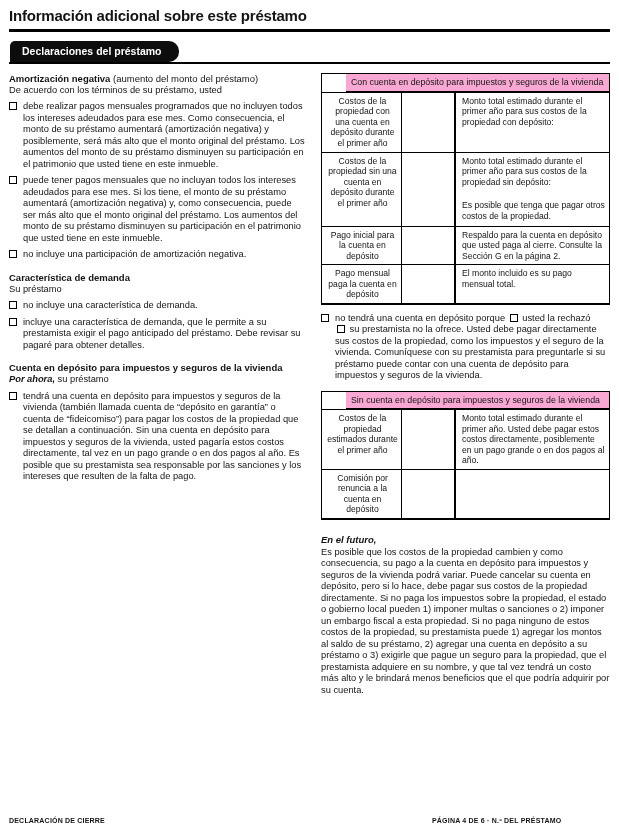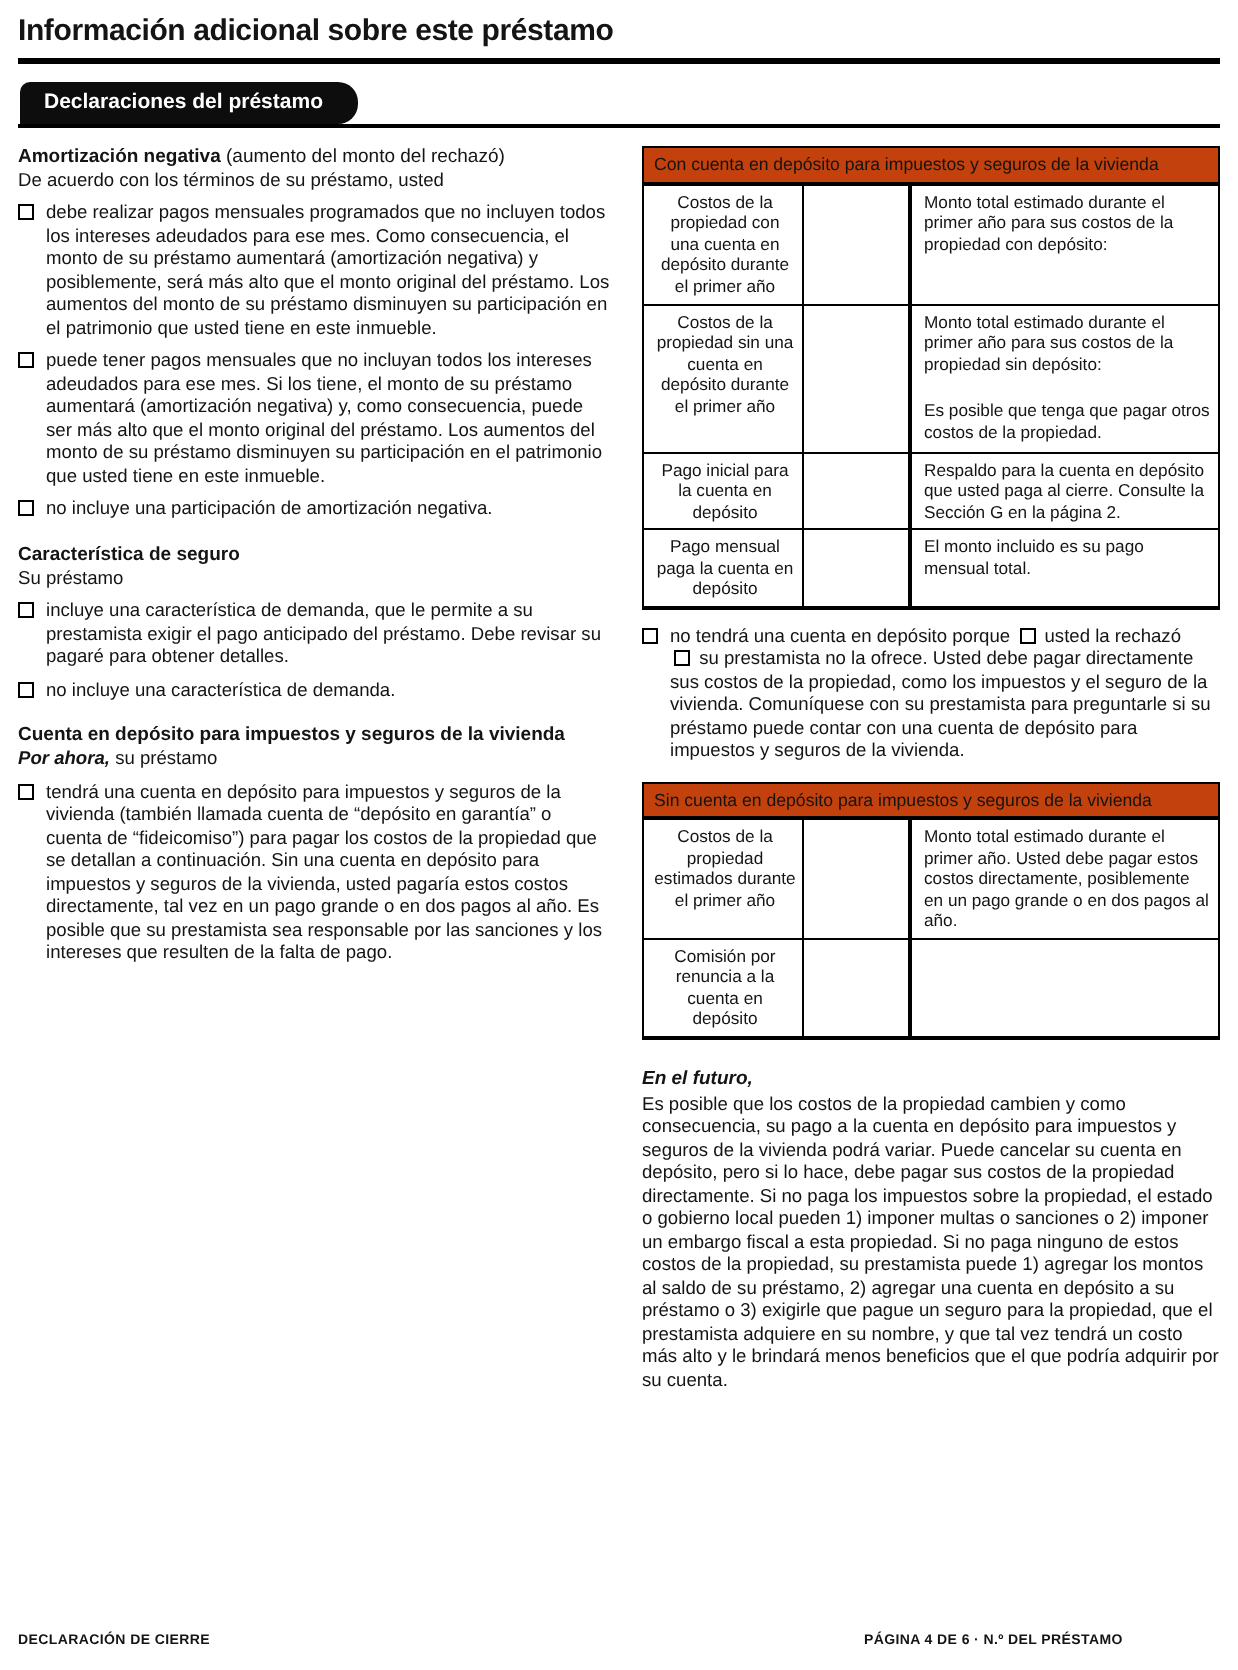--- a/index.html
+++ b/index.html
@@ -45,22 +45,22 @@
     flex:none; width:8px; height:8px;
     border:1.2px solid #000; background:#fff;
     margin-top:1px; display:inline-block;
   }
   .cb.inline { margin:1px 2px -1px 2px; }
   .opt-text { flex:1; min-width:0; }
 
   
   .tbl { border:1px solid #000; border-bottom-width:2px; font-size:8.6px; line-height:1.22; margin-bottom:8px; }
   .tbl-h {
-    background:#c2410c; border-bottom:1px solid #000;
-    font-size:8.8px; padding:3px 5px;
+    background:#f9a8d4; border-bottom:1px solid #000;
+    font-size:8.8px; padding:3px 5px;margin-left:24px;
   }
   .tr { display:grid; grid-template-columns:80px 54px 1fr; border-top:1px solid #000; }
   .tr:first-of-type { border-top:none; }
   .td-label { padding:3px 3px 3px 5px; border-right:1px solid #000;text-align:center; }
   .td-amt   { border-right:2px solid #000; }
   .td-desc  { padding:3px 4px 3px 6px; }
   .desc2 { margin-top:13px; }
 
   .r-text { font-size:9.3px; line-height:1.24; }
   .mt8 { margin-top:8px; margin-bottom:9px; }
@@ -88,49 +88,49 @@
   <div class="tabrow">
     <span class="tab">Declaraciones del préstamo</span>
   </div>
 
   <div class="cols">
 
     <div class="col-left">
 
       <div class="sec">
         <div class="sec-h">
-          <span>Amortización negativa</span><span class="norm"> (aumento del monto del rechazó)</span>
+          <span>Amortización negativa</span><span class="norm"> (aumento del monto del préstamo)</span>
         </div>
         <div class="intro">De acuerdo con los términos de su préstamo, usted</div>
 
         <div class="opt">
           <span class="cb"></span>
           <span class="opt-text">debe realizar pagos mensuales programados que no incluyen todos los intereses adeudados para ese mes. Como consecuencia, el monto de su préstamo aumentará (amortización negativa) y posiblemente, será más alto que el monto original del préstamo. Los aumentos del monto de su préstamo disminuyen su participación en el patrimonio que usted tiene en este inmueble.</span>
         </div>
         <div class="opt">
           <span class="cb"></span>
           <span class="opt-text">puede tener pagos mensuales que no incluyan todos los intereses adeudados para ese mes. Si los tiene, el monto de su préstamo aumentará (amortización negativa) y, como consecuencia, puede ser más alto que el monto original del préstamo. Los aumentos del monto de su préstamo disminuyen su participación en el patrimonio que usted tiene en este inmueble.</span>
         </div>
         <div class="opt">
           <span class="cb"></span>
           <span class="opt-text">no incluye una participación de amortización negativa.</span>
         </div>
       </div>
 
       <div class="sec">
-        <div class="sec-h">Característica de seguro</div>
+        <div class="sec-h">Característica de demanda</div>
         <div class="intro">Su préstamo</div>
 
         <div class="opt">
           <span class="cb"></span>
+          <span class="opt-text">no incluye una característica de demanda.</span>
+        </div>
+        <div class="opt">
+          <span class="cb"></span>
           <span class="opt-text">incluye una característica de demanda, que le permite a su prestamista exigir el pago anticipado del préstamo. Debe revisar su pagaré para obtener detalles.</span>
-        </div>
-        <div class="opt">
-          <span class="cb"></span>
-          <span class="opt-text">no incluye una característica de demanda.</span>
         </div>
       </div>
 
       <div class="sec">
         <div class="sec-h">Cuenta en depósito para impuestos y seguros de la vivienda</div>
         <div class="intro">
           <span class="bi">Por ahora,</span><span> su préstamo</span>
         </div>
         <div class="opt">
           <span class="cb"></span>

